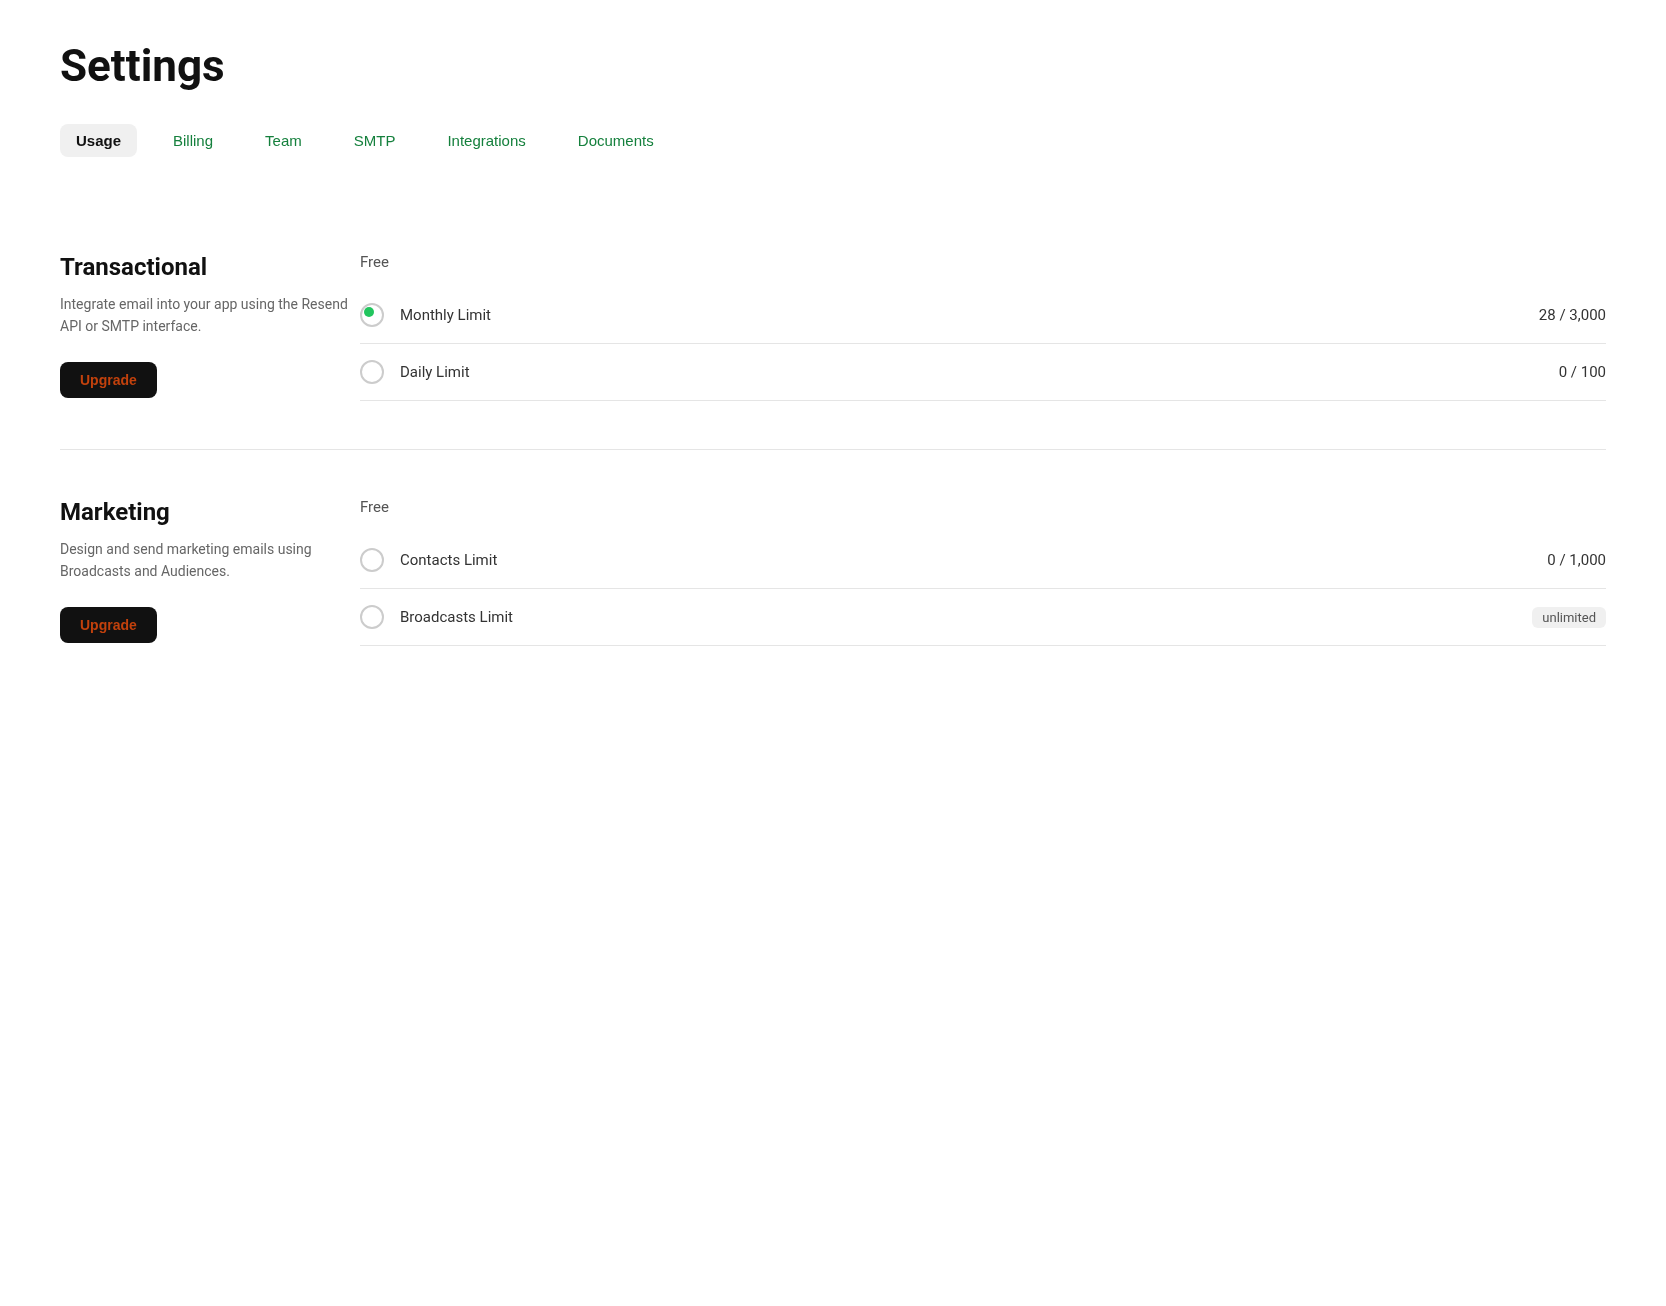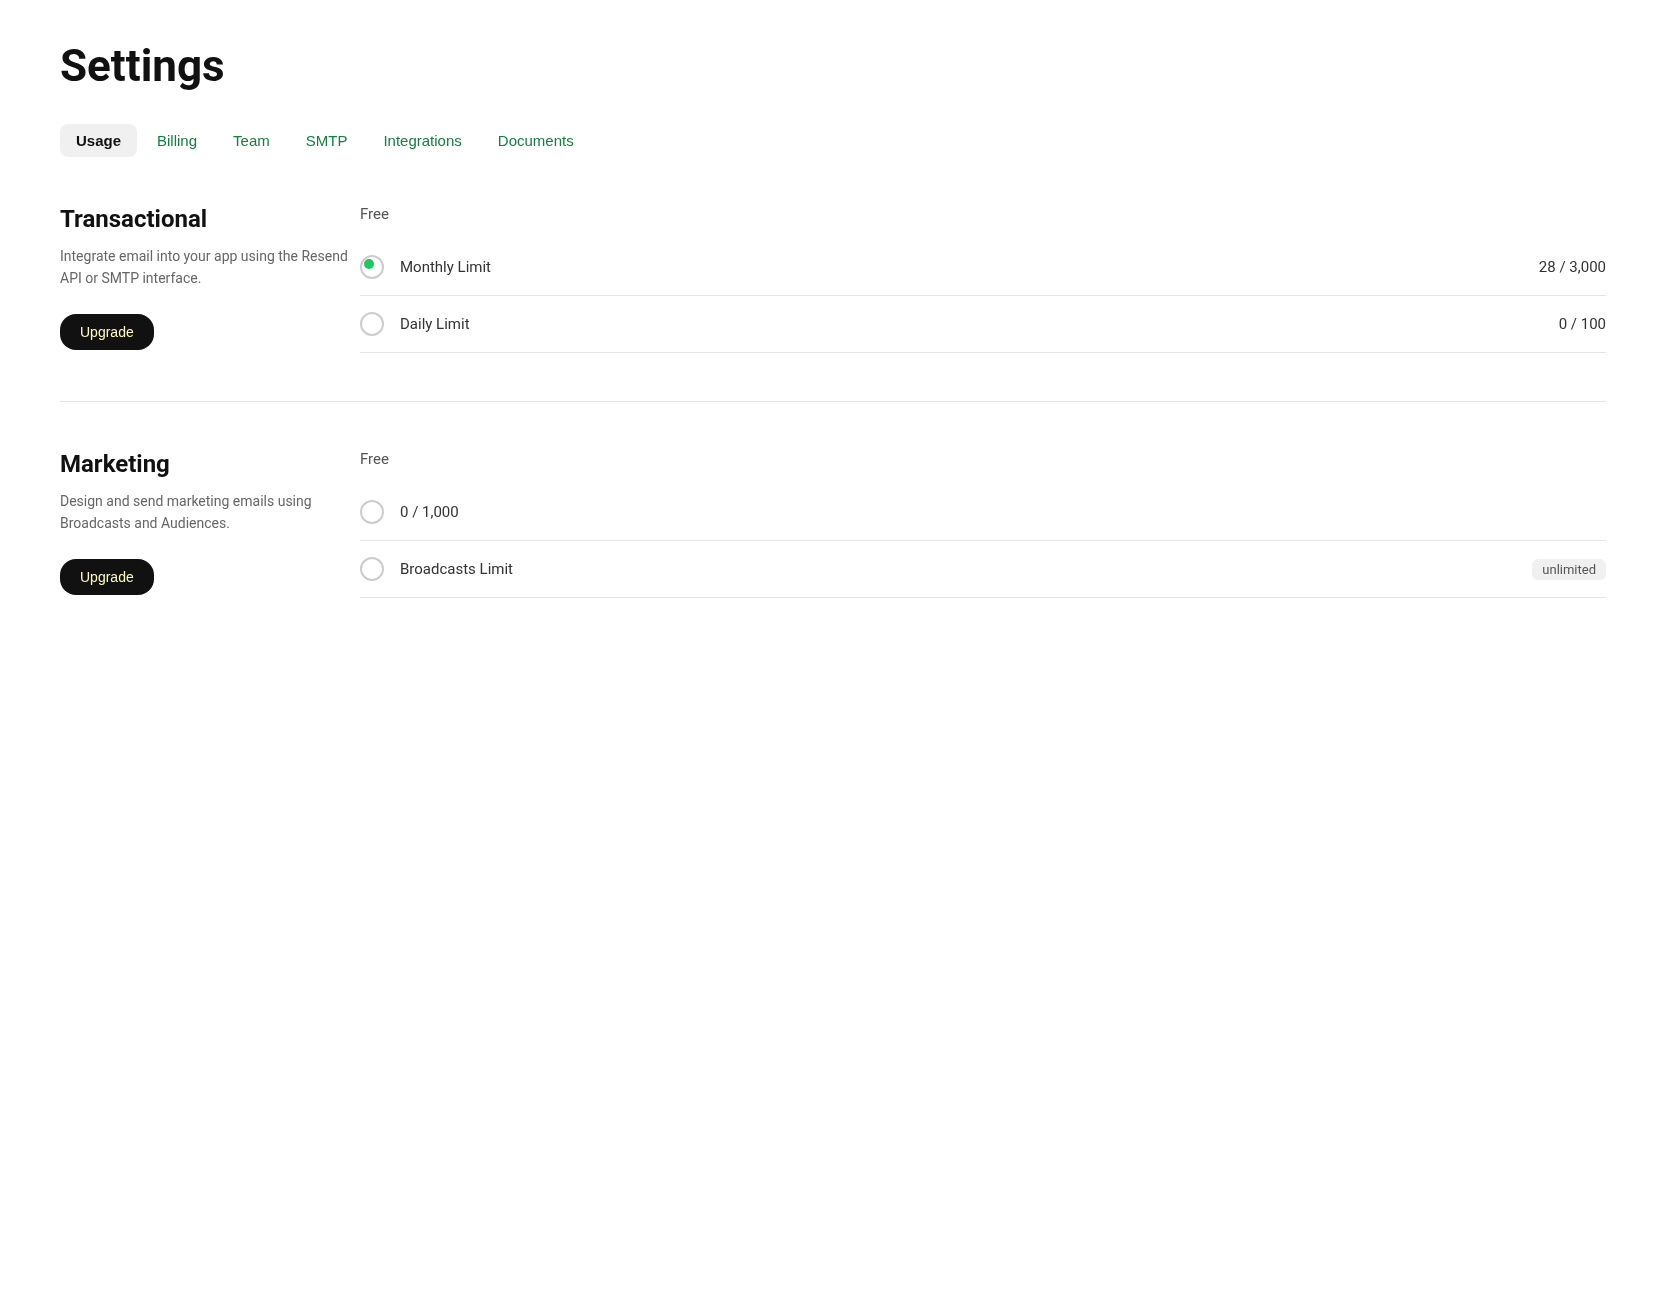--- a/index.html
+++ b/index.html
@@ -17,21 +17,22 @@
     }
 
     .page-title {
       font-size: 44px;
       font-weight: 700;
       margin-bottom: 32px;
     }
 
     .tabs {
       display: flex;
-      gap: 4px;
+      gap: 20px;
+      margin-bottom: 48px;
       border-bottom: none;
     }
 
     .tab {
       padding: 8px 16px;
       border-radius: 8px;
       font-size: 15px;
       font-weight: 500;
       cursor: pointer;
       color: #15803d;
@@ -68,26 +69,26 @@
 
     .section-desc {
       font-size: 14px;
       color: #666;
       line-height: 1.6;
       margin-bottom: 24px;
     }
 
     .upgrade-btn {
       background: #111;
-      color: #fef9c3;
+      color: #c2410c;
       border: none;
-      border-radius: 16px;
+      border-radius: 8px;
       padding: 10px 20px;
       font-size: 14px;
-      font-weight: 400;
+      font-weight: 700;
       cursor: pointer;
     }
 
     .section-right {
       flex: 1;
       min-width: 0;
     }
 
     .plan-label {
       font-size: 15px;
@@ -194,20 +195,21 @@
           <span class="limit-value">0 / 100</span>
         </div>
       </div>
     </div>
     <div class="section">
       <div class="section-left"><h2 class="section-title">Marketing</h2><p class="section-desc">Design and send marketing emails using Broadcasts and Audiences.</p><button class="upgrade-btn">Upgrade</button></div>
       <div class="section-right">
         <div class="plan-label">Free</div>
         <div class="limit-row">
           <div class="limit-icon empty"></div>
+          <span class="limit-name">Contacts Limit</span>
           <span class="limit-value">0 / 1,000</span>
         </div>
         <div class="limit-row">
           <div class="limit-icon empty"></div>
           <span class="limit-name">Broadcasts Limit</span>
           <span class="limit-value badge">unlimited</span>
         </div>
       </div>
     </div>
   </div>

